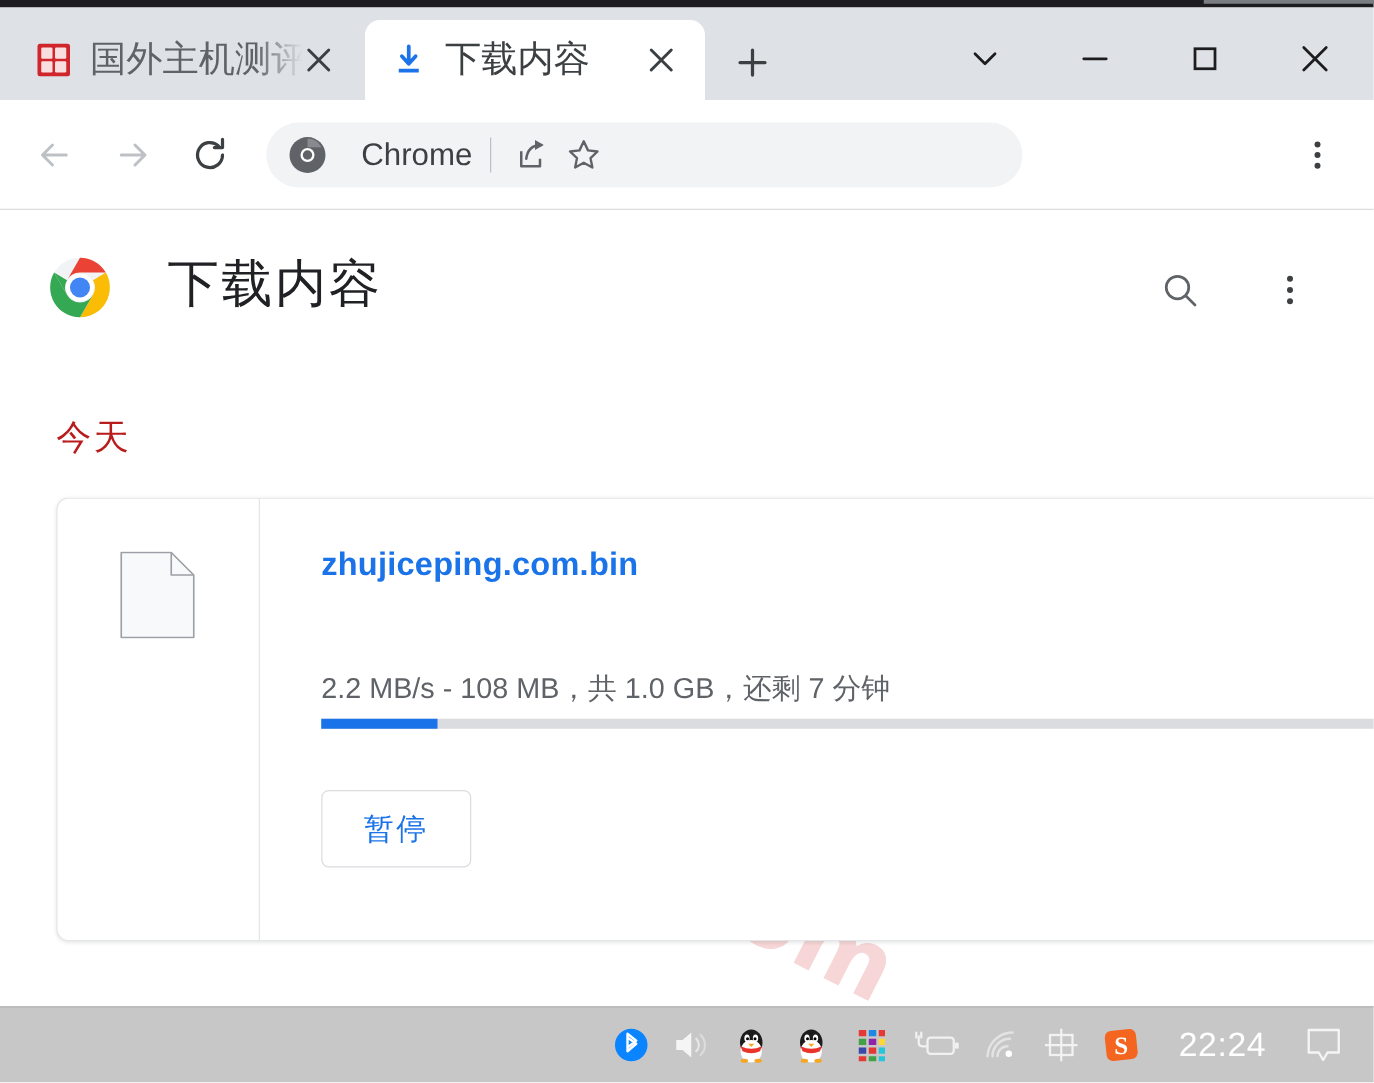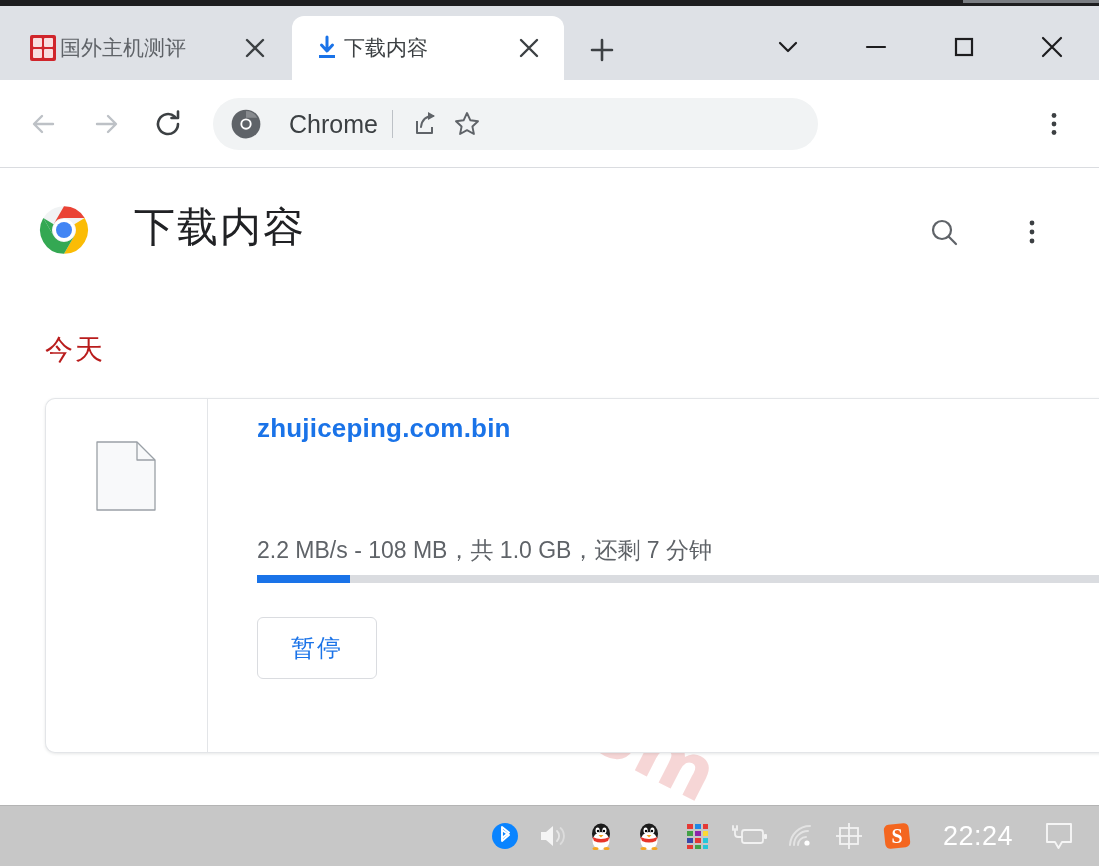--- a/index.html
+++ b/index.html
@@ -43,21 +43,21 @@
   }
   .fav-red {
     width: 26px; height: 26px; border-radius: 2px;
     background: #d0252b;
     display: grid; grid-template-columns: 1fr 1fr; grid-template-rows: 1fr 1fr;
     gap: 2px; padding: 3px;
   }
   .fav-red i { background: #ffffff; opacity: .85; border-radius: 1px; }
   .dl-icon { width: 26px; height: 26px; margin-left: 22px; flex: 0 0 auto; }
   .tab-title {
-    margin-left: 4px; font-size: 21px; color: #3c4043;
+    margin-left: 16px; font-size: 29px; color: #3c4043;
     white-space: nowrap; overflow: hidden;
   }
   .tab.inactive .tab-title {
     color: #5f6368;
     width: 170px;
     -webkit-mask-image: linear-gradient(to right, #000 78%, transparent 100%);
     mask-image: linear-gradient(to right, #000 78%, transparent 100%);
   }
   .tab-close {
     position: absolute; right: 22px; top: 50%; transform: translateY(-50%);
@@ -167,37 +167,37 @@
     box-shadow: 0 1px 3px rgba(60,64,67,.12);
   }
   .dl-filecol {
     position: absolute; left: 0; top: 0; width: 162px; height: 100%;
     border-right: 1px solid #e3e5e8;
   }
   .file-glyph { position: absolute; left: 50px; top: 42px; width: 60px; height: 70px; }
 
   .dl-body { position: absolute; left: 211px; top: 0; right: 0; height: 100%; }
   .dl-name {
-    position: absolute; top: 14px; left: 0;
+    position: absolute; top: 37px; left: 0;
     font-size: 26px; font-weight: bold; color: #1a73e8; letter-spacing: .2px;
   }
   .dl-url {
     position: absolute; top: 71px; left: 0;
     font-size: 22px; color: #5f6368;
   }
   .dl-status {
     position: absolute; top: 136px; left: 0;
     font-size: 23px; color: #5f6368;
   }
   .progress-track {
     position: absolute; top: 176px; left: 0; width: 844px; height: 8px;
     background: #dadce0; border-radius: 0;
   }
   .progress-fill { height: 100%; background: #1a73e8; }
-  .btn-row { position: absolute; top: 218px; left: 0; display: flex; gap: 18px; }
+  .btn-row { position: absolute; top: 233px; left: 0; display: flex; gap: 18px; }
   .btn {
     min-width: 120px; height: 62px; padding: 0 24px;
     background: #ffffff; border: 1px solid #dadce0; border-radius: 6px;
     color: #1a73e8; font-size: 24px; letter-spacing: 2px;
     display: flex; align-items: center; justify-content: center;
     font-family: "Liberation Sans", sans-serif;
     cursor: pointer;
   }
 
   

